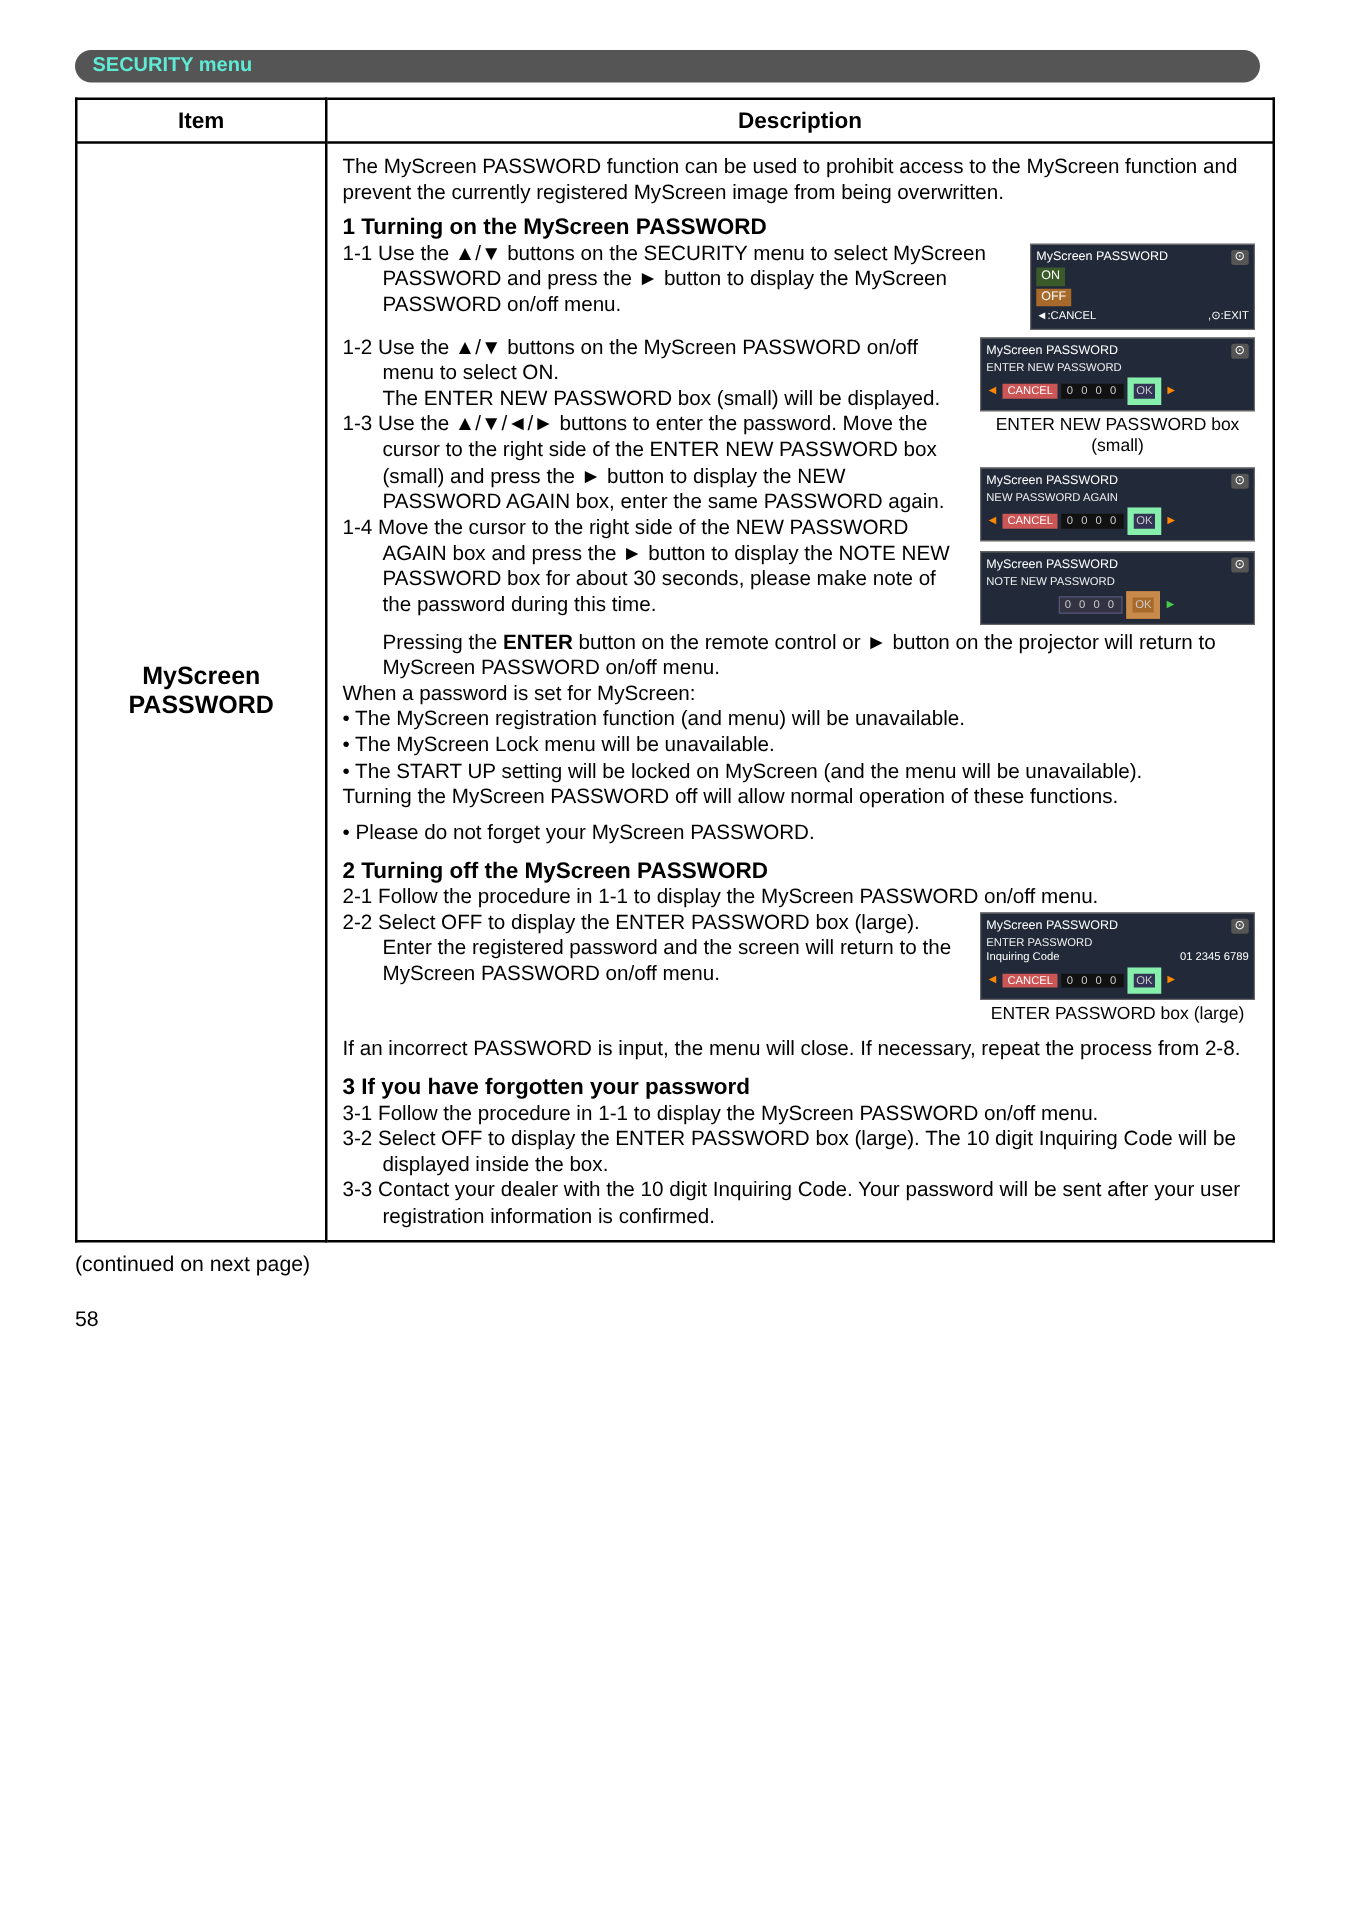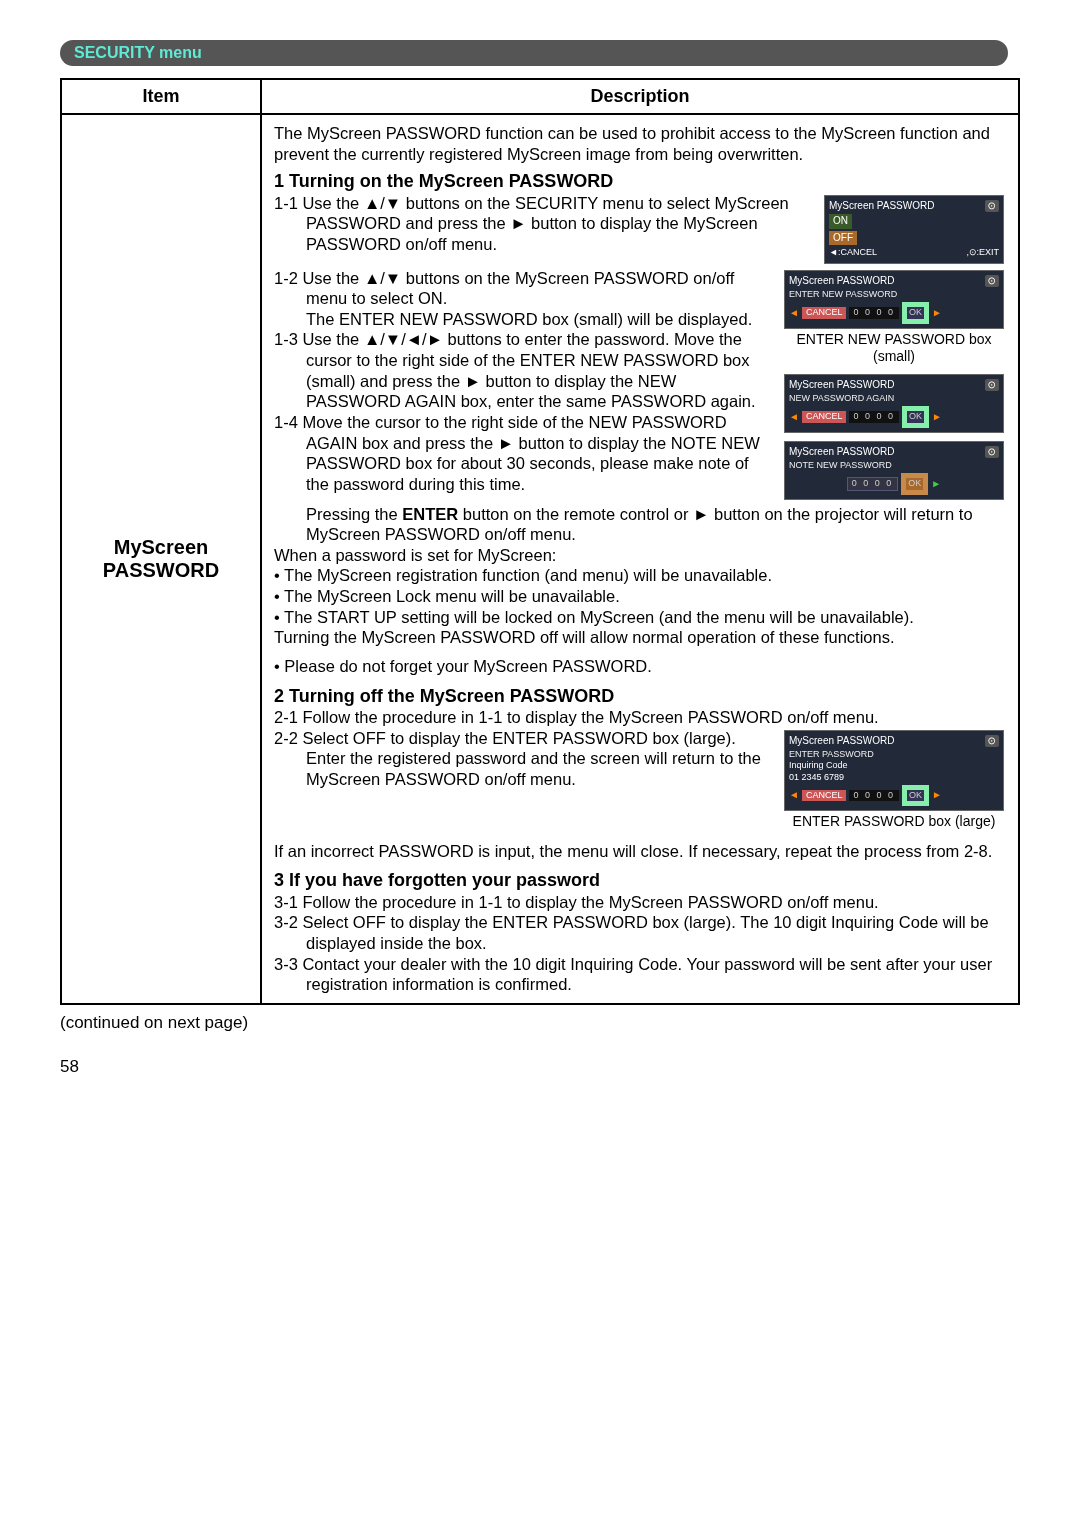--- a/index.html
+++ b/index.html
@@ -248,21 +248,21 @@
       <div class="hang">2-1 Follow the procedure in 1-1 to display the MyScreen PASSWORD on/off menu.</div>
 
       <div class="clearfix">
         <div class="dialog-container">
           <div class="dialog">
             <div class="title">
                   <span>MyScreen PASSWORD</span>
                   <span class="close">⊙</span>
                 </div>
             <div class="subtitle">ENTER PASSWORD</div>
-            <div style="display:flex;justify-content:space-between;font-size:9px;flex-direction:column;">
+            <div style="display:flex;justify-content:space-between;font-size:9px;">
                   <span>Inquiring Code</span>
                   <span>01 2345 6789</span>
                 </div>
             <div class="row">
               <span style="color:#f80;">◄</span>
               <span class="cancel-btn">CANCEL</span>
               <span class="digits">0 0 0 0</span>
               <span class="ok-btn">OK</span>
               <span style="color:#f80;">►</span>
             </div>

